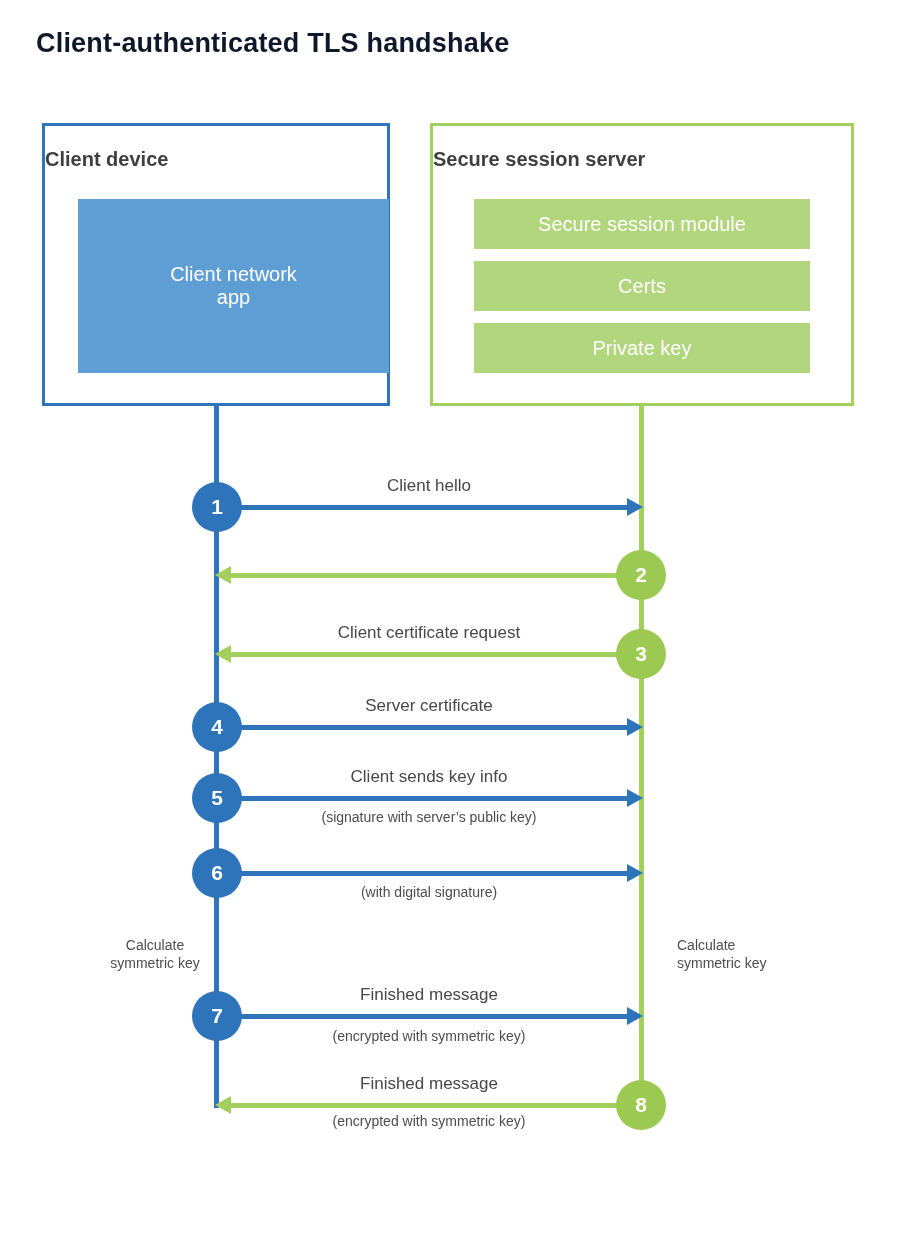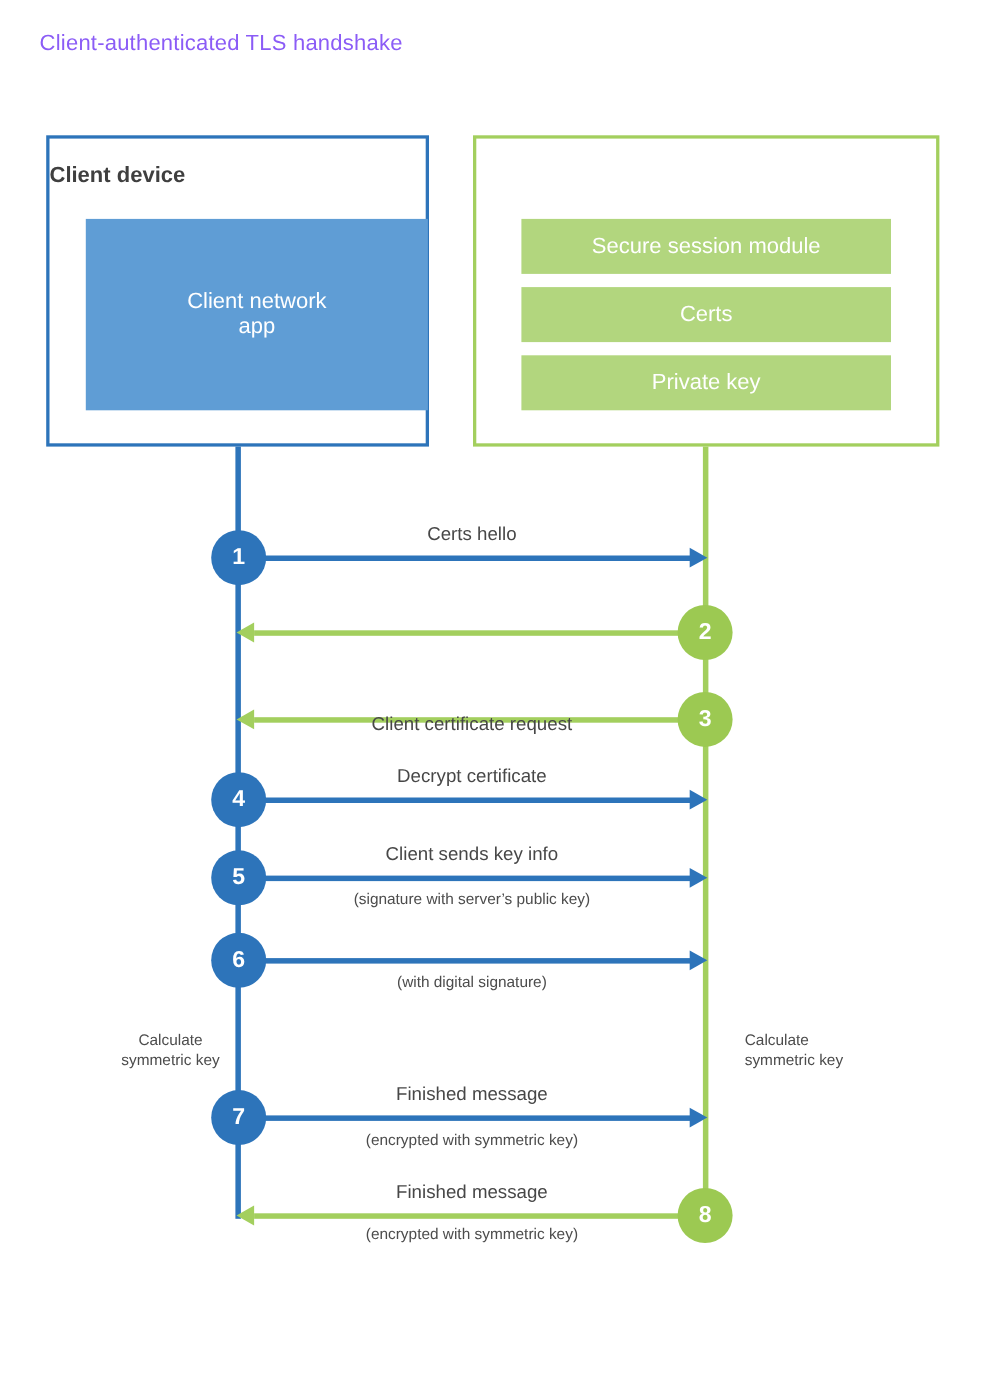--- a/index.html
+++ b/index.html
@@ -12,21 +12,21 @@
     --note:#4c4c4c;
   }
   *{box-sizing:border-box;margin:0;padding:0;}
   body{background:#ffffff;}
   .canvas{
     position:relative;width:900px;height:1256px;background:#ffffff;
     font-family:"Liberation Sans","DejaVu Sans",sans-serif;overflow:hidden;
   }
   .page-title{
     position:absolute;left:36px;top:28px;
-    font-size:20px;font-weight:400;color:#8b5cf6;letter-spacing:.2px;
+    font-size:27px;font-weight:700;color:#0f172a;letter-spacing:.2px;
   }
   .box{position:absolute;background:#fff;border:3px solid;}
   .box.client{left:42px;top:123px;width:348px;height:283px;border-color:var(--blue);}
   .box.server{left:430px;top:123px;width:424px;height:283px;border-color:var(--green);}
   .box-title{
     position:absolute;left:0;right:0;top:22px;text-align:left;
     font-size:20px;font-weight:bold;color:var(--ink);
   }
   .fill-rect{
     position:absolute;display:flex;align-items:center;justify-content:center;
@@ -75,42 +75,43 @@
 
   <div class="page-title">Client-authenticated TLS handshake</div>
 
   <div class="box client">
     <div class="box-title">Client device</div>
     <div class="fill-rect app pre">Client network
 app</div>
   </div>
 
   <div class="box server">
+    <div class="box-title">Secure session server</div>
     <div class="fill-rect module m1">Certs</div>
     <div class="fill-rect module m0">Secure session module</div>
     <div class="fill-rect module m2">Private key</div>
   </div>
 
   <div class="lifeline blue"></div>
   <div class="lifeline green"></div>
 
   <div class="aline blue" style="top:505px"></div>
   <div class="ahead right" style="top:498px"></div>
-  <div class="msg-label" style="top:475px">Certs hello</div>
+  <div class="msg-label" style="top:475px">Client hello</div>
 
   <div class="aline green" style="top:573px"></div>
   <div class="ahead left" style="top:566px"></div>
 
   <div class="aline green" style="top:652px"></div>
   <div class="ahead left" style="top:645px"></div>
-  <div class="msg-label" style="top:648px">Client certificate request</div>
+  <div class="msg-label" style="top:622px">Client certificate request</div>
 
   <div class="aline blue" style="top:725px"></div>
   <div class="ahead right" style="top:718px"></div>
-  <div class="msg-label" style="top:695px">Decrypt certificate</div>
+  <div class="msg-label" style="top:695px">Server certificate</div>
 
   <div class="aline blue" style="top:796px"></div>
   <div class="ahead right" style="top:789px"></div>
   <div class="msg-label" style="top:766px">Client sends key info</div>
   <div class="msg-sub" style="top:808px">(signature with server’s public key)</div>
 
   <div class="aline blue" style="top:871px"></div>
   <div class="ahead right" style="top:864px"></div>
   <div class="msg-sub" style="top:883px">(with digital signature)</div>
 

